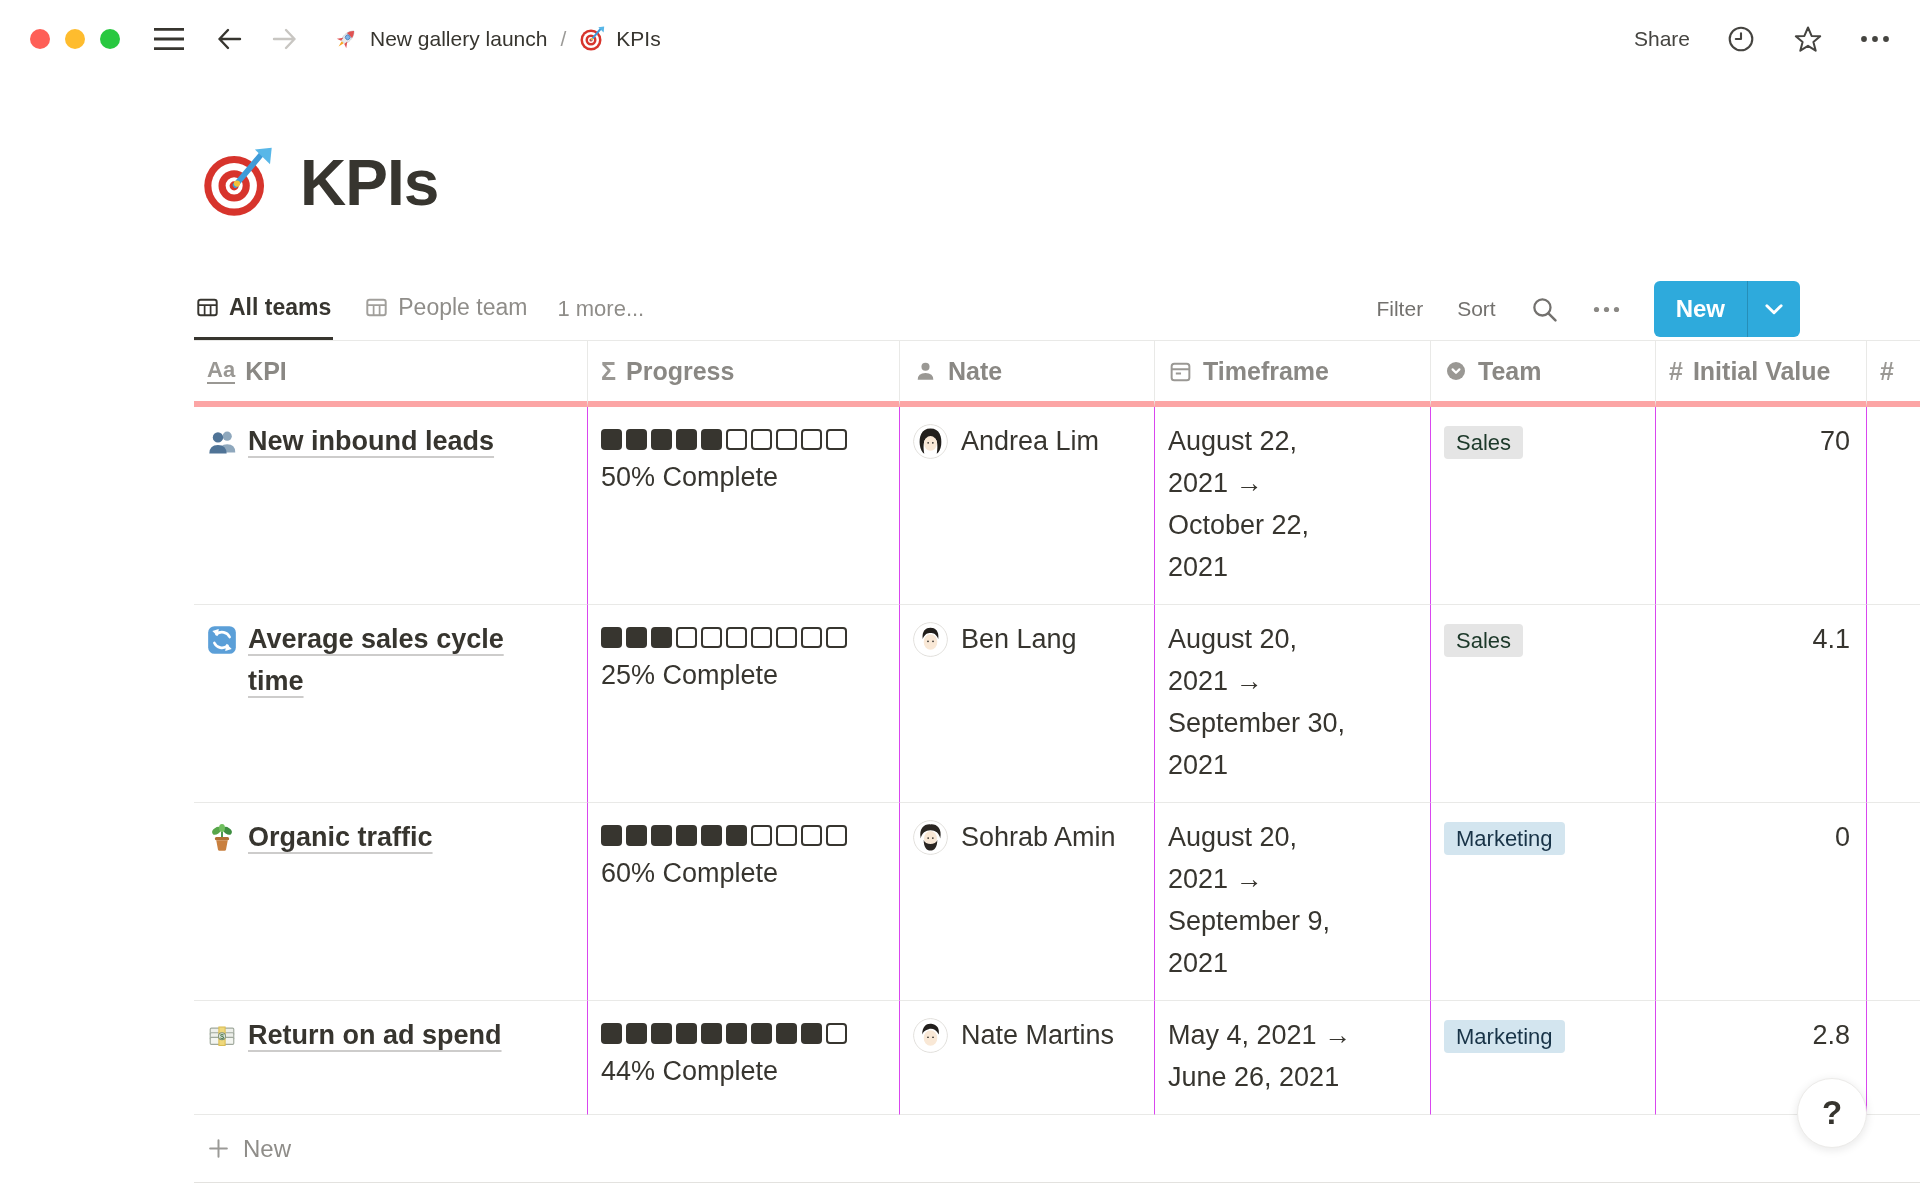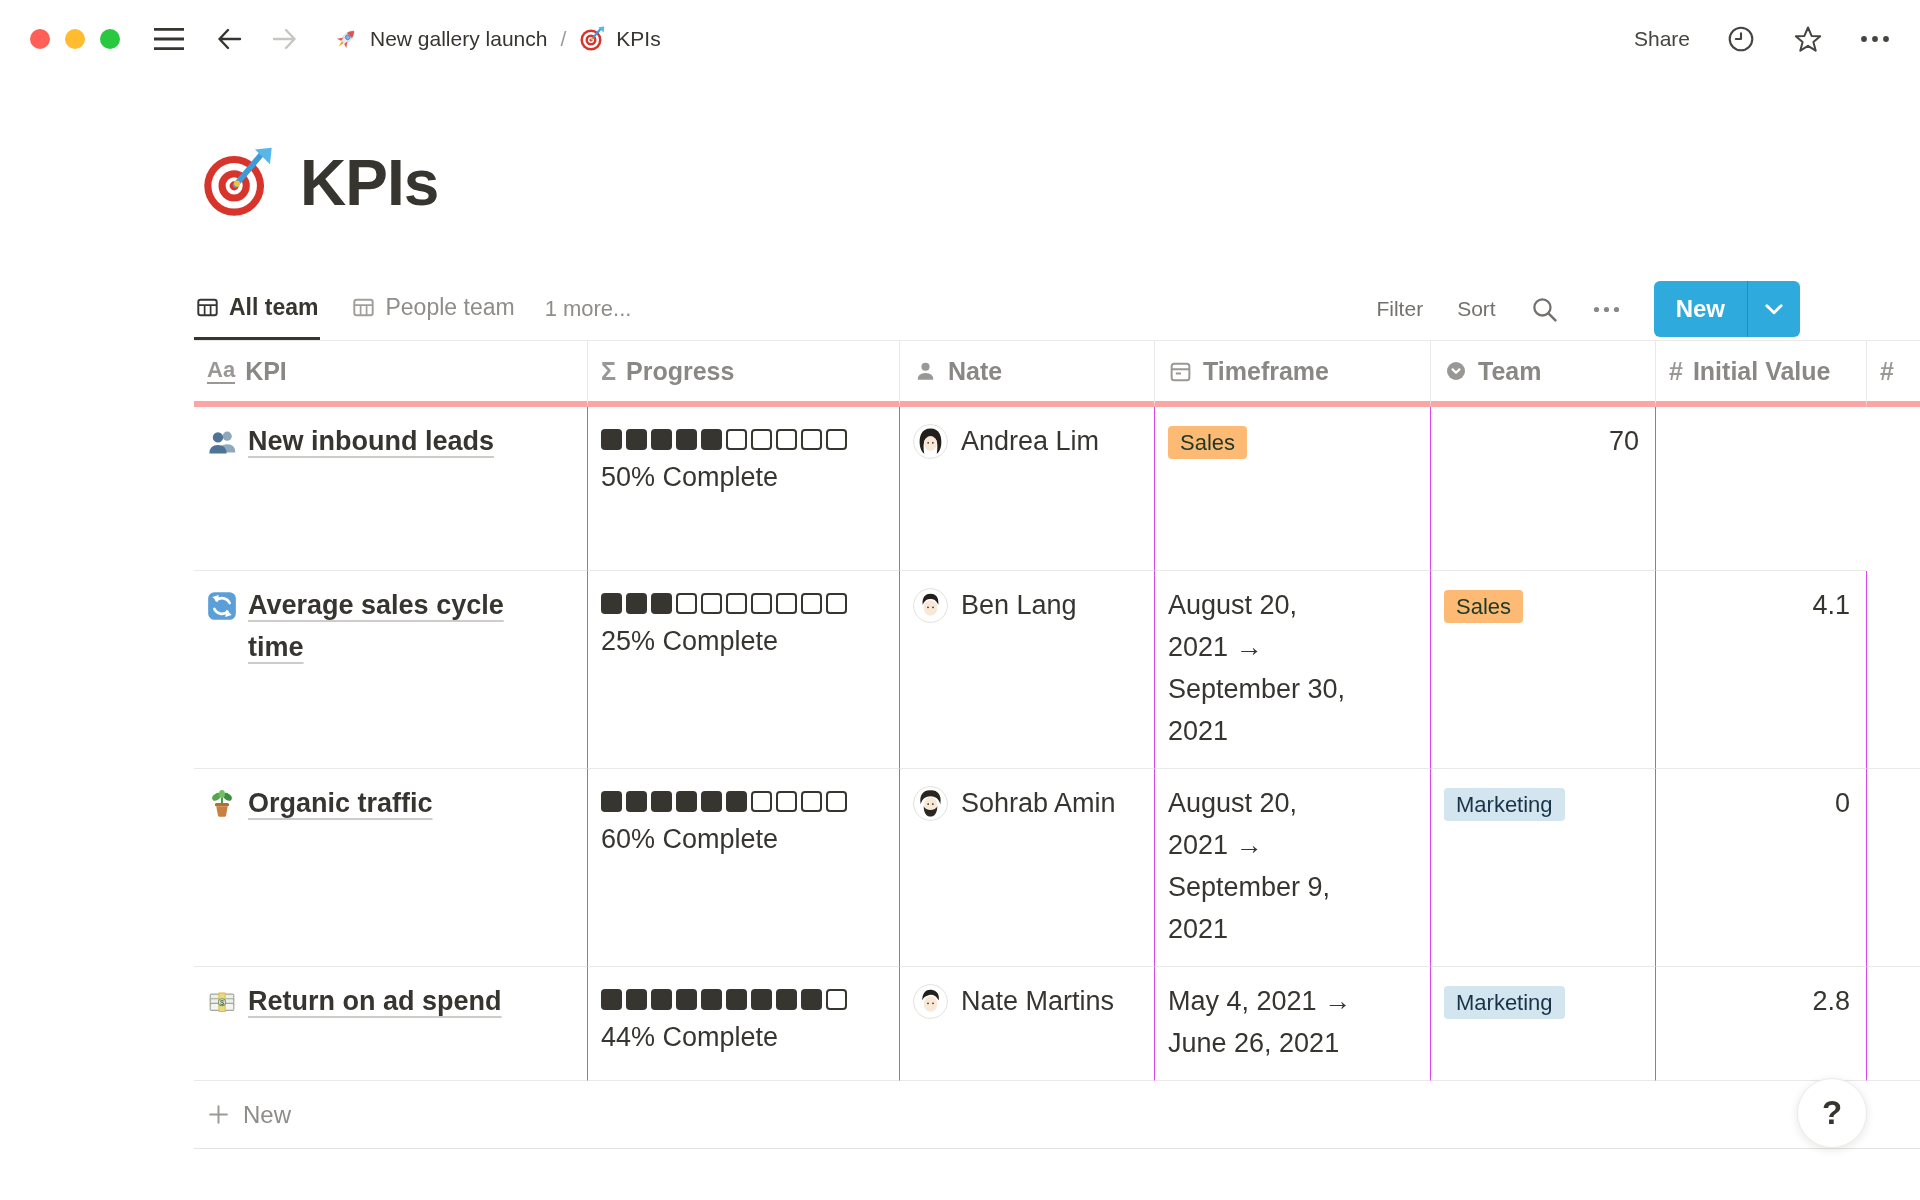--- a/index.html
+++ b/index.html
@@ -72,21 +72,21 @@
   .sq.filled { background:#37352F; }
   .sq.empty { border:2.5px solid #37352F; background:#fff; }
   .pct { margin-top:6px; }
 
   .c-lead { display:flex; gap:13px; align-items:flex-start; }
   .avatar { width:35px; height:35px; flex:0 0 auto; margin-top:4px; border-radius:50%; overflow:hidden; }
 
   .timeframe { display:inline-block; max-width:192px; }
 
   .tag { display:inline-block; font-size:22px; line-height:33px; padding:0 12px; border-radius:4px; margin-top:3px; white-space:nowrap; }
-  .tag-sales { background:#fdba74; color:#1C3829; }
+  .tag-sales { background:#e5e5e5; color:#1C3829; }
   .tag-marketing { background:#D3E5EF; color:#183347; }
 
   .c-value { text-align:right; padding-right:16px; }
   .c-extra span { display:inline-block; padding-left:7px; }
 
   .new-row { display:flex; align-items:center; gap:13px; height:68px; padding-left:13px;
     color:#8F8D89; font-size:24px; border-bottom:1px solid #E3E2DF; cursor:pointer; }
 
   .count-row { width:393px; display:flex; justify-content:flex-end; align-items:baseline;
     gap:11px; padding:18px 16px 0 0; cursor:pointer; }
@@ -272,21 +272,21 @@
 </div>
 
 <div class="view-bar">
   <div class="tabs">
     <div class="view-tab active">
       <span class="icon tabicon">
         <svg width="23" height="23">
             <use href="#table-view-glyph"></use>
           </svg>
       </span>
-      <span>All team</span>
+      <span>All teams</span>
     </div>
     <div class="view-tab">
       <span class="icon tabicon">
         <svg width="23" height="23">
             <use href="#table-view-glyph"></use>
           </svg>
       </span>
       <span>People team</span>
     </div>
   </div>
@@ -389,20 +389,23 @@
       <div class="pct">50% Complete</div>
     </div>
     <div class="cell c-lead">
       <span class="avatar">
         <svg width="35" height="35">
               <use href="#avatar-andrea"></use>
             </svg>
       </span>
       <span>Andrea Lim</span>
     </div>
+    <div class="cell c-time">
+      <span class="timeframe">August 22, 2021 → October 22, 2021</span>
+    </div>
     <div class="cell c-team">
       <span class="tag tag-sales">Sales</span>
     </div>
     <div class="cell c-value">
       <span>70</span>
     </div>
     <div class="cell c-extra"><span></span></div>
   </div>
       <div class="t-row">
     <div class="cell c-kpi">

